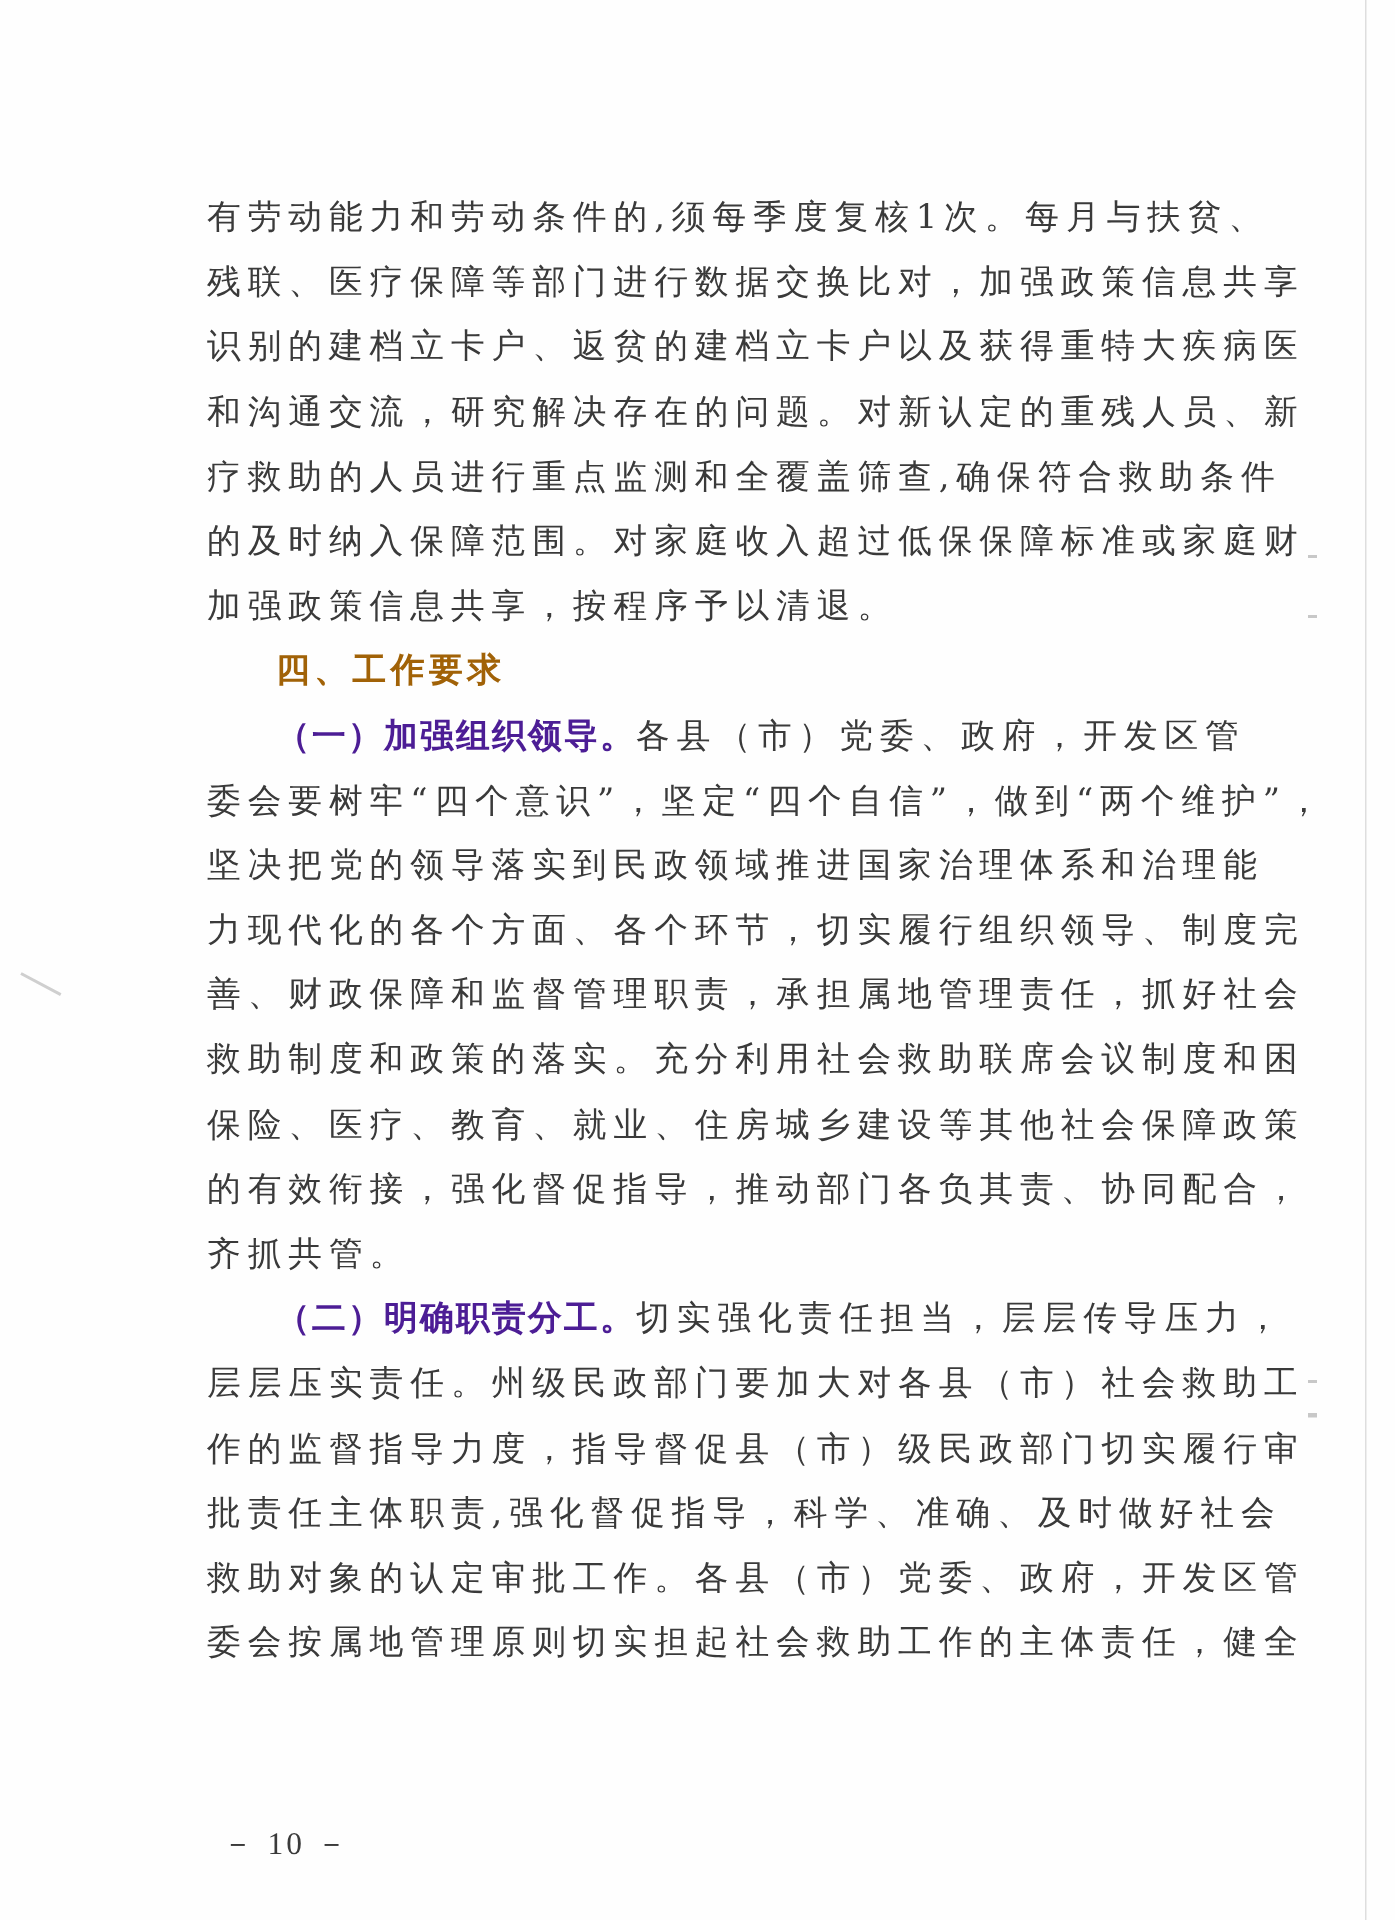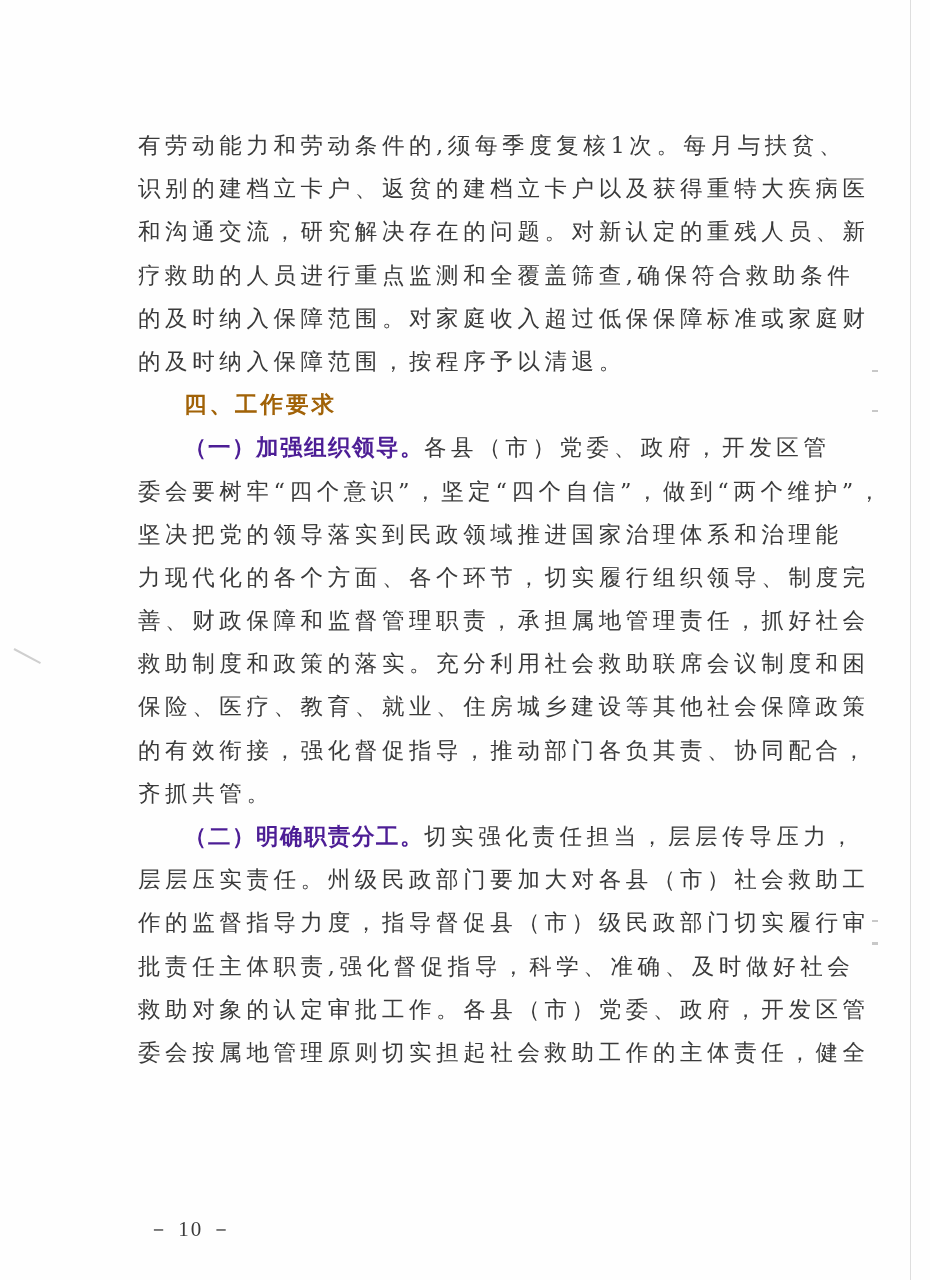--- a/index.html
+++ b/index.html
@@ -90,25 +90,26 @@
   <div class="right-edge"></div>
   <div class="scan-mark a"></div>
   <div class="scan-mark b"></div>
   <div class="scan-mark c"></div>
   <div class="scan-mark d"></div>
   <div class="scan-streak"></div>
 
   <div class="text-block">
 
     <div class="line">有劳动能力和劳动条件的,须每季度复核1次。每月与扶贫、</div>
+    <div class="line">残联、医疗保障等部门进行数据交换比对，加强政策信息共享</div>
     <div class="line">识别的建档立卡户、返贫的建档立卡户以及获得重特大疾病医</div>
     <div class="line">和沟通交流，研究解决存在的问题。对新认定的重残人员、新</div>
     <div class="line">疗救助的人员进行重点监测和全覆盖筛查,确保符合救助条件</div>
     <div class="line">的及时纳入保障范围。对家庭收入超过低保保障标准或家庭财</div>
-    <div class="line">的及时纳入保障范围，按程序予以清退。</div>
+    <div class="line">加强政策信息共享，按程序予以清退。</div>
 
     <div class="line indent">
       <span class="heading">四、工作要求</span>
     </div>
 
     <div class="line indent">
       <span class="sub-heading">（一）加强组织领导。</span><span>各县（市）党委、政府，开发区管</span>
     </div>
     <div class="line">委会要树牢“四个意识”，坚定“四个自信”，做到“两个维护”，</div>
     <div class="line">坚决把党的领导落实到民政领域推进国家治理体系和治理能</div>

